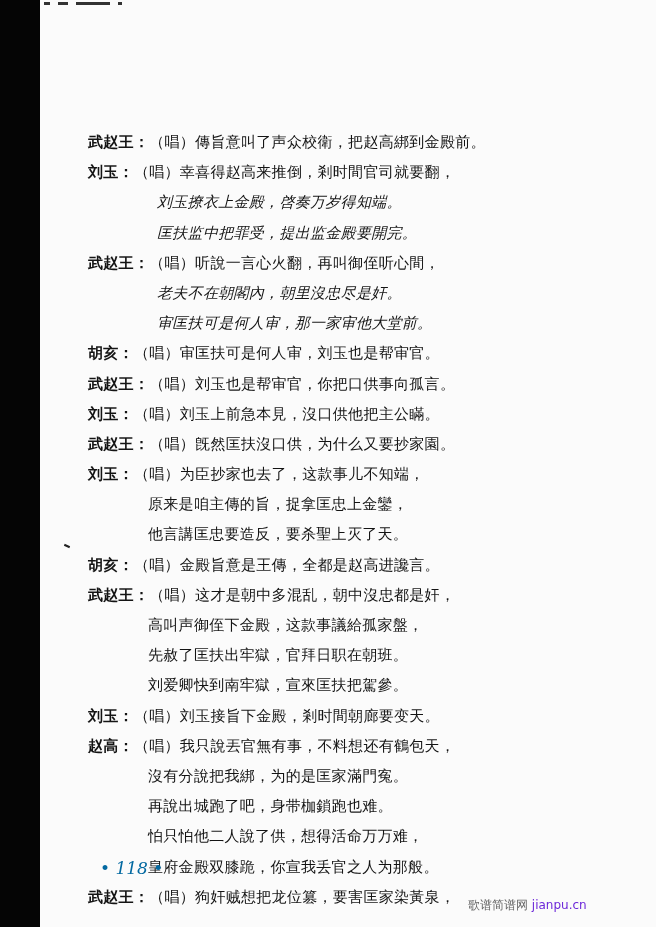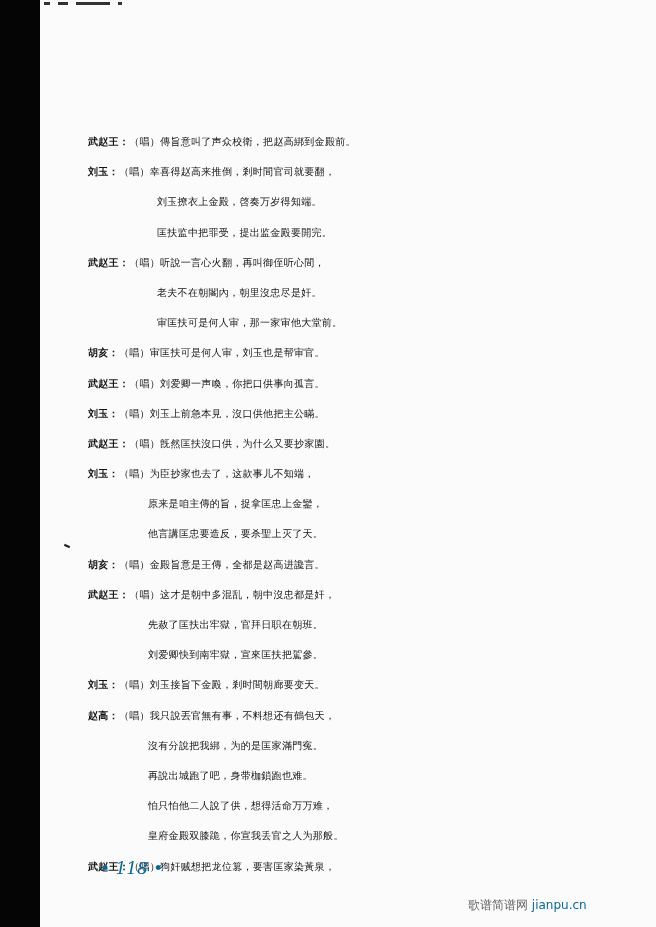--- a/index.html
+++ b/index.html
@@ -18,40 +18,40 @@
   }
   .top-strip span { display: block; height: 3px; background: #333; }
   .page {
     position: absolute; left: 40px; top: 0; width: 616px; height: 927px;
     background: #fbfbfb;
   }
   .text-block {
     position: absolute; left: 88px; top: 127px; width: 440px;
   }
   .line {
-    height: 30.2px; line-height: 30.2px; font-size: 10px; white-space: nowrap;
+    height: 30.2px; line-height: 30.2px; font-size: 15px; white-space: nowrap;
     letter-spacing: 0.3px;
   }
   .speaker { font-weight: bold; }
-  .cont { padding-left: 69px; }
+  .cont { padding-left: 69px; font-style: italic; }
   .cont-l { padding-left: 60px; }
   .mark {
     position: absolute; left: 64px; top: 545px; width: 6px; height: 2px;
     background: #222; transform: rotate(25deg);
   }
   .page-num {
     position: absolute; left: 100px; top: 858px; font-size: 17px;
     font-style: italic; font-weight: normal; color: #0369a1;
     font-family: "DejaVu Serif", serif;
   }
   .watermark {
     position: absolute; left: 468px; top: 897px; font-size: 12px; color: #666;
     font-family: "DejaVu Sans", sans-serif;
   }
-  .watermark .wm-url { color: #0369a1; font-size: 12px; margin-top: 39px; }
+  .watermark .wm-url { color: #6d28d9; font-size: 12px; margin-top: 39px; }
 </style>
 </head>
 <body>
 
 <div class="black-margin"></div>
 <div class="page"></div>
 <div class="top-strip">
   <span style="width:6px"></span>
     <span style="width:10px"></span>
     <span style="width:34px"></span>
@@ -60,28 +60,29 @@
 
 <div class="text-block">
   <div class="line"><span class="speaker">武赵王：</span><span>（唱）傳旨意叫了声众校衛，把赵高綁到金殿前。</span></div>
   <div class="line"><span class="speaker">刘玉：</span><span>（唱）幸喜得赵高来推倒，剎时間官司就要翻，</span></div>
   <div class="line cont"><span>刘玉撩衣上金殿，啓奏万岁得知端。</span></div>
   <div class="line cont"><span>匡扶监中把罪受，提出监金殿要開完。</span></div>
   <div class="line"><span class="speaker">武赵王：</span><span>（唱）听說一言心火翻，再叫御侄听心間，</span></div>
   <div class="line cont"><span>老夫不在朝閣內，朝里沒忠尽是奸。</span></div>
   <div class="line cont"><span>审匡扶可是何人审，那一家审他大堂前。</span></div>
   <div class="line"><span class="speaker">胡亥：</span><span>（唱）审匡扶可是何人审，刘玉也是帮审官。</span></div>
-  <div class="line"><span class="speaker">武赵王：</span><span>（唱）刘爱卿一声喚，你把口供事向孤言。</span></div>
+  <div class="line"><span class="speaker">武赵王：</span><span>（唱）刘玉也是帮审官，你把口供事向孤言。</span></div>
   <div class="line"><span class="speaker">刘玉：</span><span>（唱）刘玉上前急本見，沒口供他把主公瞞。</span></div>
   <div class="line"><span class="speaker">武赵王：</span><span>（唱）旣然匡扶沒口供，为什么又要抄家園。</span></div>
   <div class="line"><span class="speaker">刘玉：</span><span>（唱）为臣抄家也去了，这款事儿不知端，</span></div>
   <div class="line cont-l"><span>原来是咱主傳的旨，捉拿匡忠上金鑾，</span></div>
   <div class="line cont-l"><span>他言講匡忠要造反，要杀聖上灭了天。</span></div>
   <div class="line"><span class="speaker">胡亥：</span><span>（唱）金殿旨意是王傳，全都是赵高进讒言。</span></div>
   <div class="line"><span class="speaker">武赵王：</span><span>（唱）这才是朝中多混乱，朝中沒忠都是奸，</span></div>
+  <div class="line cont-l"><span>高叫声御侄下金殿，这款事議給孤家盤，</span></div>
   <div class="line cont-l"><span>先赦了匡扶出牢獄，官拜日职在朝班。</span></div>
   <div class="line cont-l"><span>刘爱卿快到南牢獄，宣來匡扶把駕參。</span></div>
   <div class="line"><span class="speaker">刘玉：</span><span>（唱）刘玉接旨下金殿，剎时間朝廊要变天。</span></div>
   <div class="line"><span class="speaker">赵高：</span><span>（唱）我只說丟官無有事，不料想还有鶴包天，</span></div>
   <div class="line cont-l"><span>沒有分說把我綁，为的是匡家滿門寃。</span></div>
   <div class="line cont-l"><span>再說出城跑了吧，身带枷鎖跑也难。</span></div>
   <div class="line cont-l"><span>怕只怕他二人說了供，想得活命万万难，</span></div>
   <div class="line cont-l"><span>皇府金殿双膝跪，你宣我丢官之人为那般。</span></div>
   <div class="line"><span class="speaker">武赵王：</span><span>（唱）狗奸贼想把龙位篡，要害匡家染黃泉，</span></div>
 

